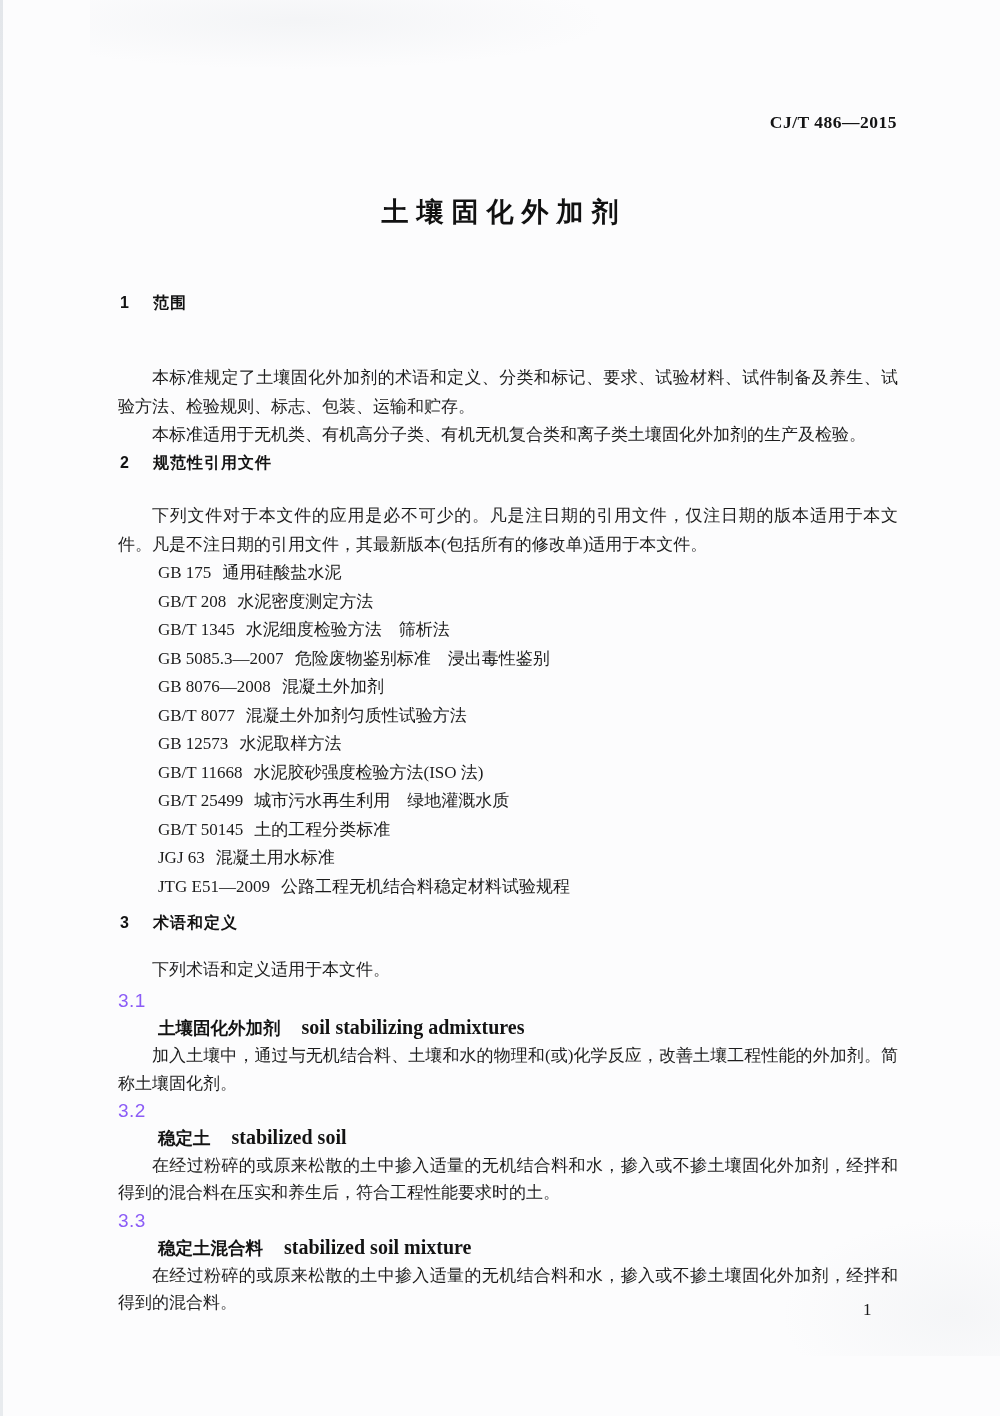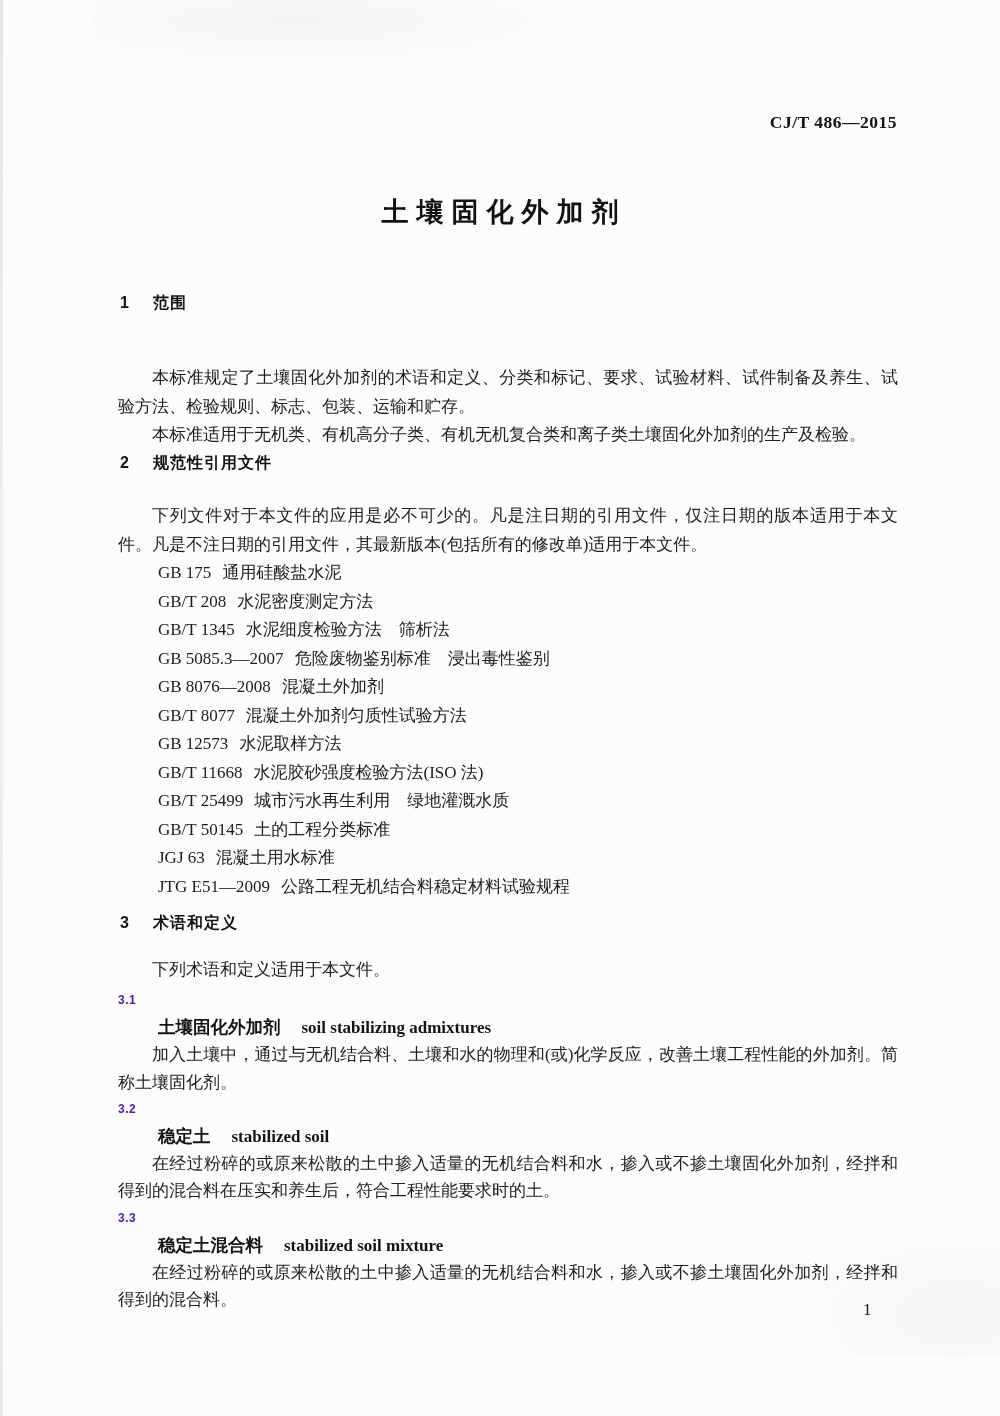--- a/index.html
+++ b/index.html
@@ -61,33 +61,33 @@
     margin: 0; text-align: justify; text-indent: 2em;
     color: #1d1d1d;
   }
 
   .refs { padding-left: 40px; }
   .ref-row { white-space: nowrap; }
   .ref-title { margin-left: 11px; }
 
   .clause-num {
     font-family: "Liberation Sans", "DejaVu Sans", sans-serif;
-    font-weight: bold; font-size: 12px; color: #4c1d95;
+    font-weight: normal; font-size: 19px; color: #8b5cf6;
     letter-spacing: 0.5px;
   }
   .terms { line-height: 27.2px; }
   .terms * { line-height: 27.2px; }
   .term-line { padding-left: 40px; white-space: nowrap; }
   .term-zh {
     font-family: "Liberation Sans", "DejaVu Sans", sans-serif;
     font-weight: bold; font-size: 17.5px; color: #131313;
   }
   .term-en {
     font-family: "Liberation Serif", "DejaVu Serif", serif;
-    font-weight: bold; font-size: 17px; margin-left: 21px; color: #131313;
+    font-weight: bold; font-size: 20px; margin-left: 21px; color: #131313;
   }
   .term-def { margin: 0; text-align: justify; text-indent: 2em; color: #1d1d1d; }
 
   .page-number {
     position: absolute; top: 1300px; left: 863px;
     font-size: 17px; color: #1a1a1a;
   }
 </style>
 </head>
 <body>

